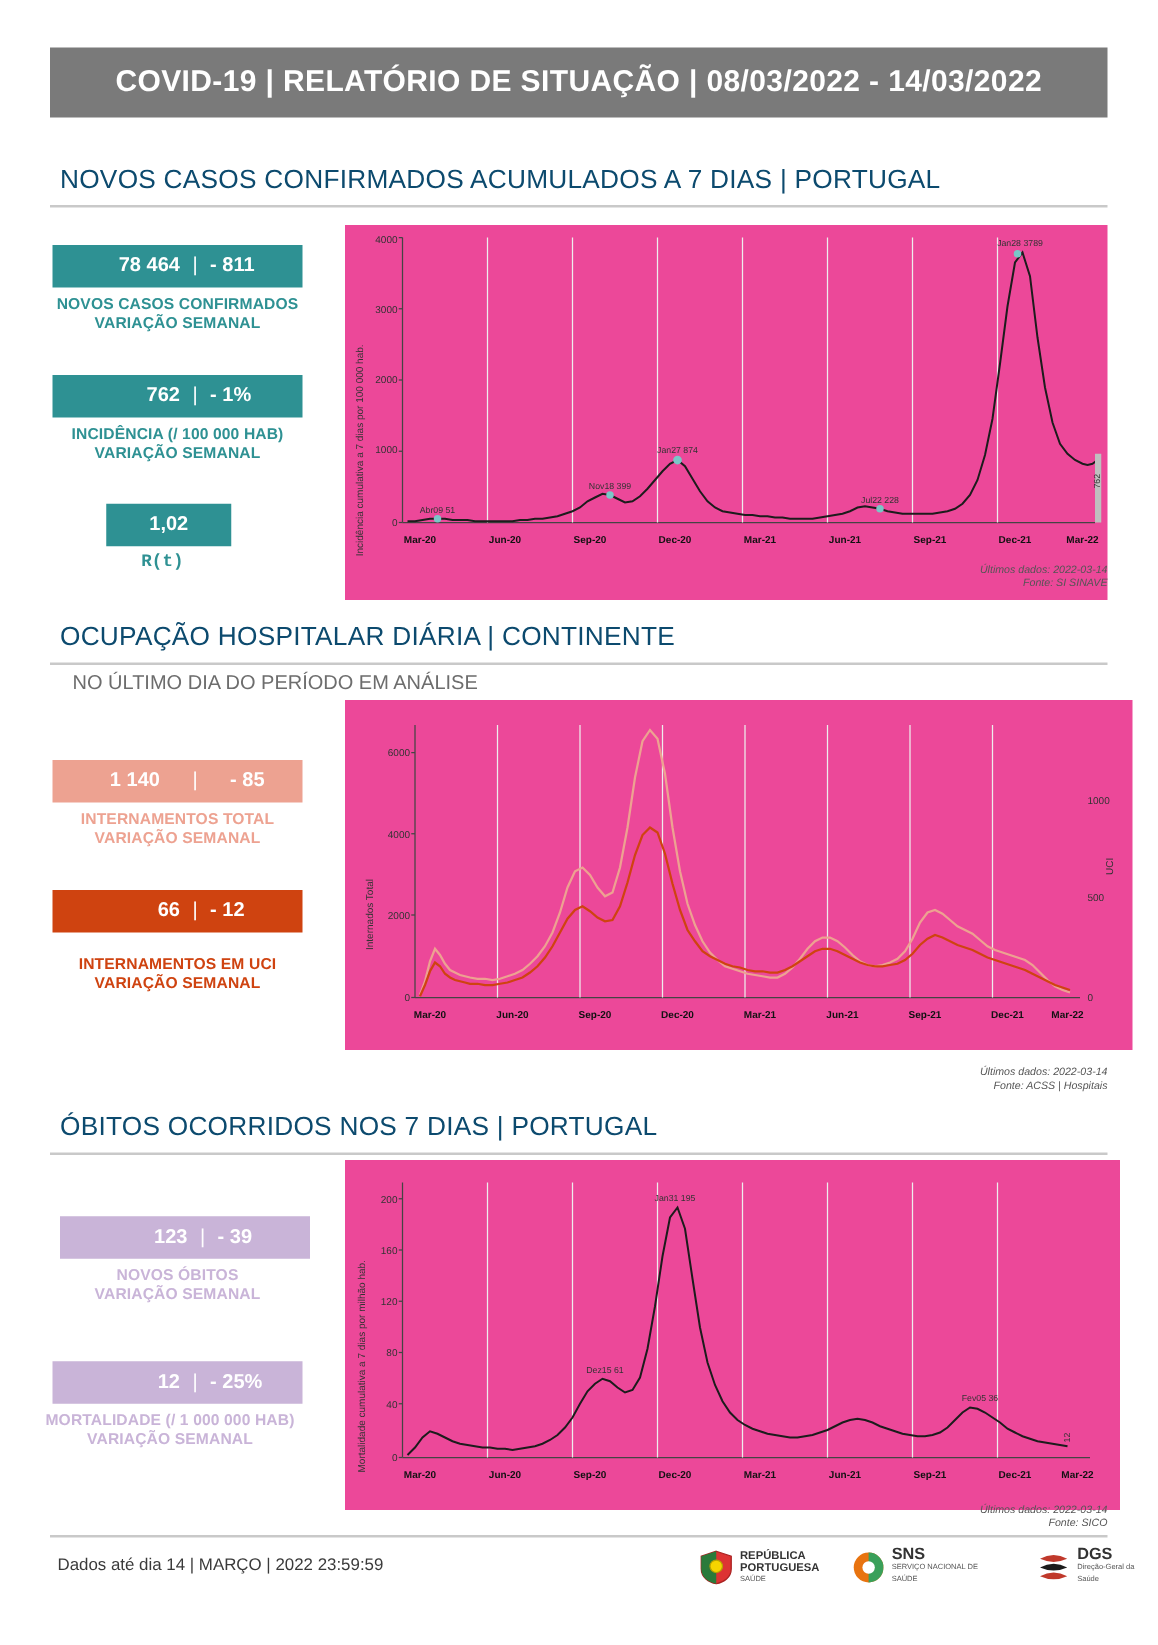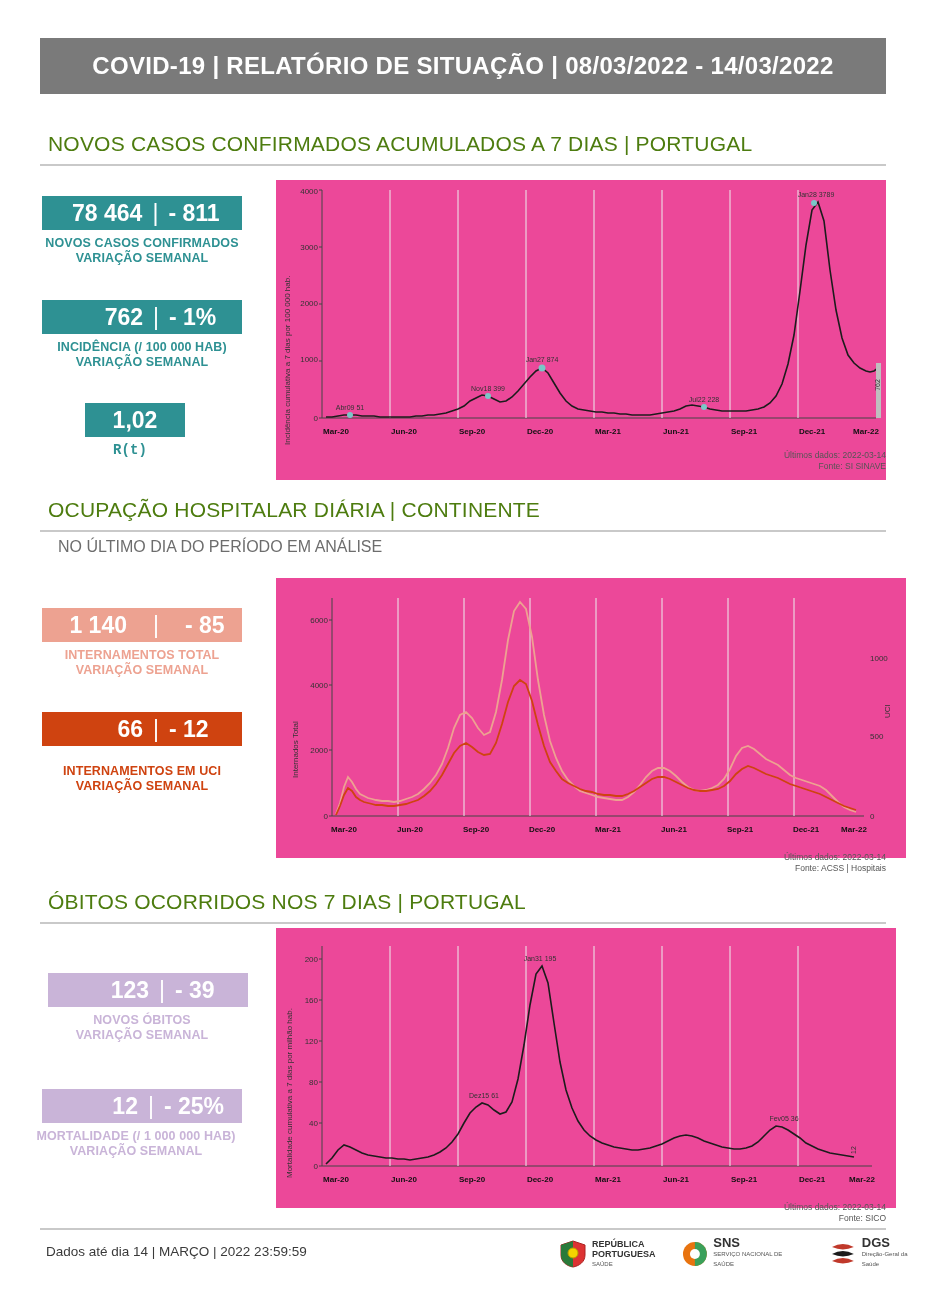--- a/index.html
+++ b/index.html
@@ -29,21 +29,21 @@
     font-size: 24px;
     font-weight: bold;
     letter-spacing: .3px;
     white-space: nowrap;
   }
 
   
   .section-title {
     position: absolute;
     font-size: 21px;
-    color: #4d7c0f;
+    color: #0c4a6e;
     font-weight: normal;
     letter-spacing: .2px;
     white-space: nowrap;
   }
   .section-sub {
     position: absolute;
     font-size: 16px;
     color: #6d6d6d;
     white-space: nowrap;
   }
@@ -52,21 +52,21 @@
     left: 40px; width: 846px;
     height: 2px; background: #c9c9c9;
   }
 
   
   .kpi {
     position: absolute;
     width: 200px; height: 34px;
     display: flex; align-items: center; justify-content: center;
     color: #ffffff;
-    font-size: 23px;
+    font-size: 16px;
     font-weight: bold;
   }
   .kpi .v1 { min-width: 78px; text-align: right; }
   .kpi .sep { padding: 0 10px; font-weight: normal; }
   .kpi .v2 { min-width: 50px; text-align: left; }
   .kpi-label {
     position: absolute;
     width: 260px;
     text-align: center;
     font-size: 12.5px;
@@ -90,20 +90,21 @@
   }
   .chart svg { display:block; }
   .axis-text { font-size: 8px; fill: #333; font-family: "Liberation Sans", sans-serif; }
   .axis-bold { font-size: 8px; fill: #111; font-weight: bold; font-family: "Liberation Sans", sans-serif; }
   .ylabel { font-size: 8px; fill: #333; font-family: "Liberation Sans", sans-serif; }
   .annot { font-size: 7px; fill: #333; font-family: "Liberation Sans", sans-serif; }
   .src {
     position: absolute;
     text-align: right;
     font-size: 8.5px;
+    font-style: italic;
     color: #555;
     line-height: 11px;
   }
 
   
   .footer-rule { position:absolute; left:40px; width:846px; height:2px; background:#c9c9c9; }
   .footer-text {
     position: absolute;
     font-size: 13.5px;
     color: #3a3a3a;
@@ -231,21 +232,21 @@
 <div class="kpi burnt" style="left:42px; top:712px;">
   <span class="v1">66</span>
   <span class="sep">|</span>
   <span class="v2">- 12</span>
 </div>
 <div class="kpi-label burnt-text" style="left:12px; top:752px;">
   <div>INTERNAMENTOS EM UCI</div>
   <div>VARIAÇÃO SEMANAL</div>
 </div>
 
-<div class="chart" style="left:276px; top:578px; width:630px; height:280px;">
+<div class="chart" style="left:276px; top:560px; width:630px; height:280px;">
   <svg width="630" height="280" viewBox="0 0 630 280">
     <text class="ylabel" transform="translate(22,200) rotate(-90)">Internados Total</text>
     <text class="ylabel" fill="#cf4310" transform="translate(614,140) rotate(-90)">UCI</text>
 
     <line x1="56" y1="20" x2="56" y2="238" stroke="#444" stroke-width="1"></line>
     <line x1="56" y1="238" x2="588" y2="238" stroke="#444" stroke-width="1"></line>
 
     <g>
       <text class="axis-text" x="52" y="45" text-anchor="end">6000</text>
       <text class="axis-text" x="52" y="110" text-anchor="end">4000</text>

